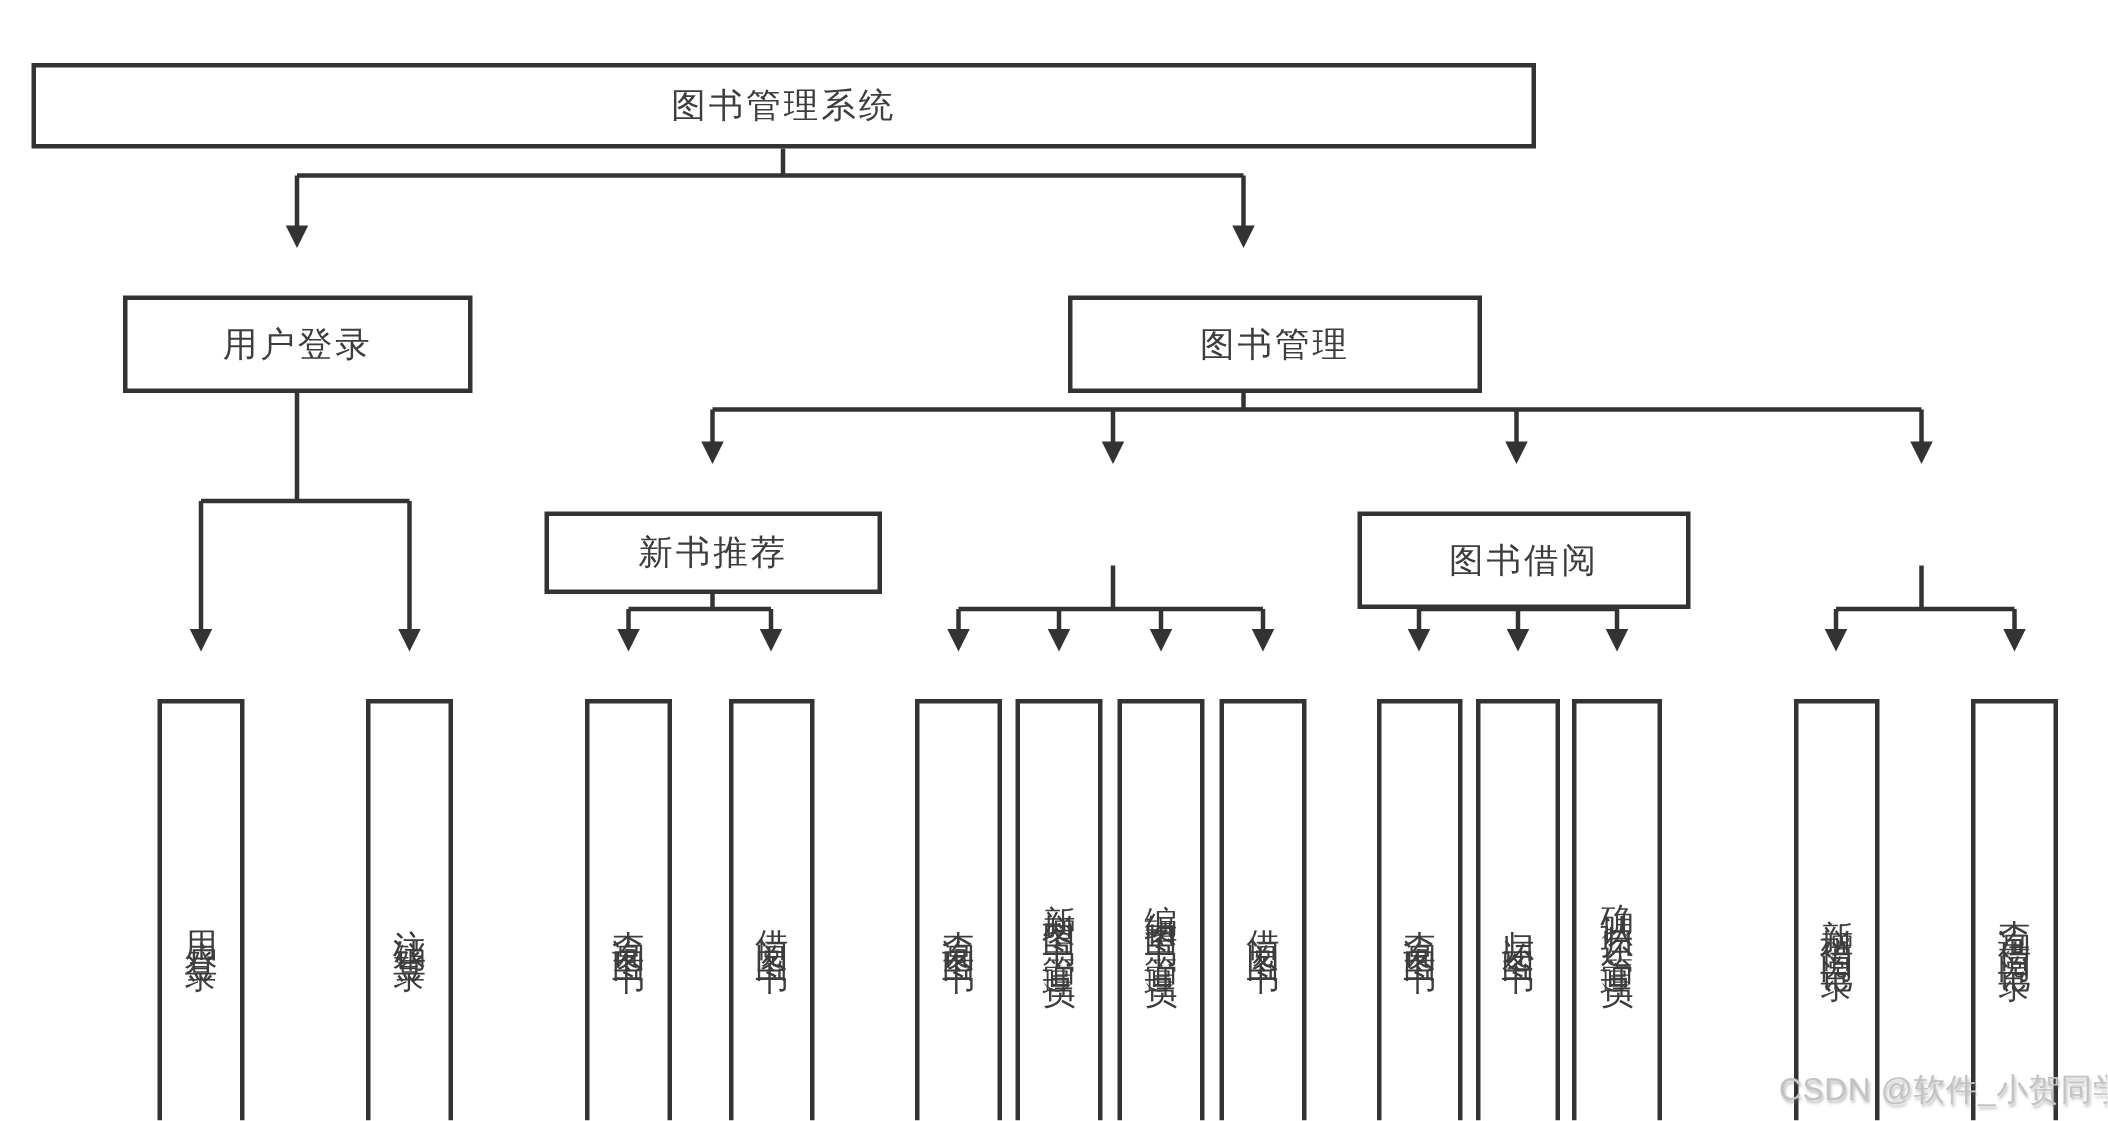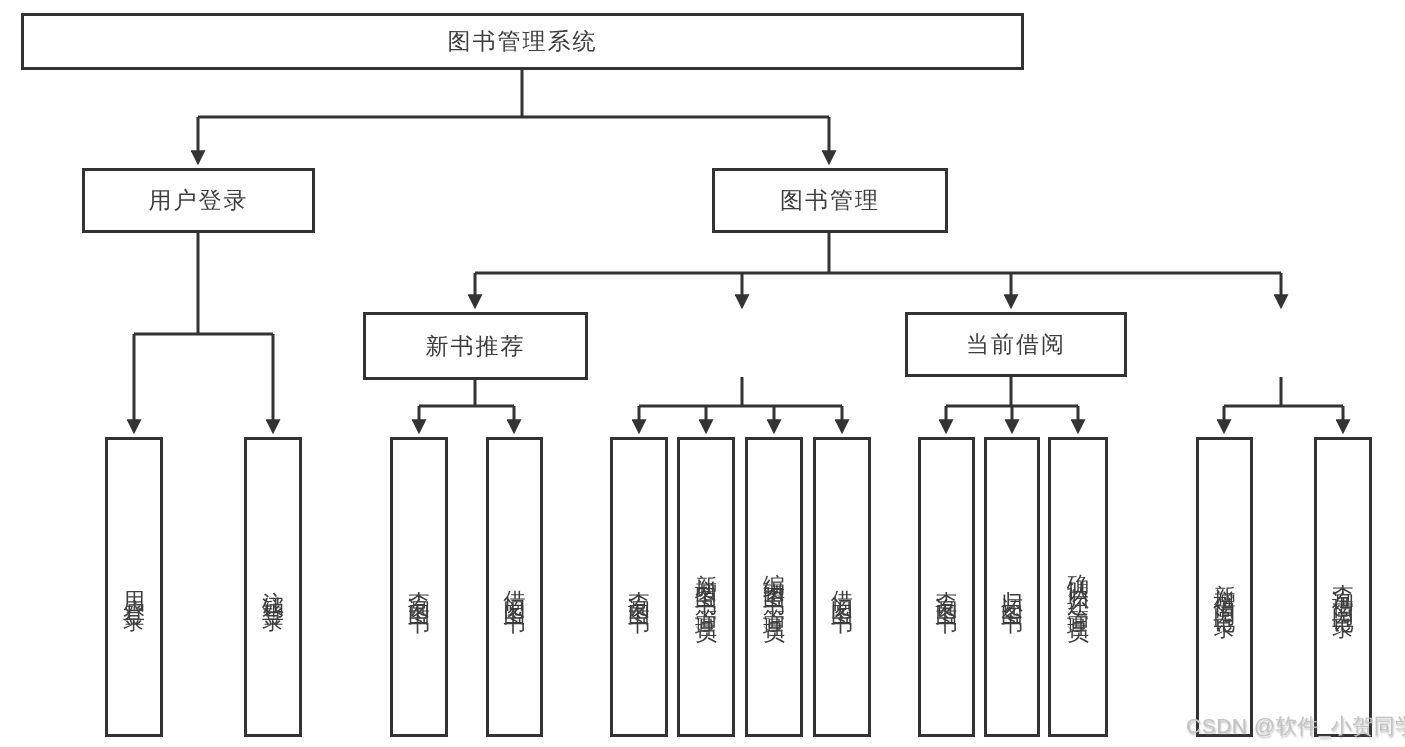--- a/index.html
+++ b/index.html
@@ -4,20 +4,21 @@
 <style>
   html,body{margin:0;padding:0;background:#ffffff;}
   body{font-family:"Liberation Sans","DejaVu Sans",sans-serif;}
   .stage{position:relative;width:1405px;height:747px;background:#ffffff;overflow:hidden;color:#3d3d3d;}
   svg.wires{position:absolute;left:0;top:0;width:1405px;height:747px;z-index:1;}
   .box{
     position:absolute;box-sizing:border-box;
     border:3px solid #333333;background:#ffffff;
     display:flex;align-items:center;justify-content:center;
     z-index:2;
+    margin-top:29px;
   }
   .hbox{font-size:23px;letter-spacing:2px;color:#3d3d3d;white-space:nowrap;}
   .vbox span{
     writing-mode:vertical-rl;text-orientation:mixed;
     font-size:22px;letter-spacing:7px;line-height:1;
     color:#3d3d3d;white-space:nowrap;
   }
   .watermark{
     position:absolute;left:1186px;top:712px;z-index:5;
     font-size:21px;color:#c3c3c3;letter-spacing:0.5px;white-space:nowrap;
@@ -93,29 +94,29 @@
     </g>
   </svg>
 
   <div class="box hbox" style="left:21px;top:13px;width:1003px;height:57px;">
     <span>图书管理系统</span>
   </div>
 
   <div class="box hbox" style="left:82px;top:168px;width:233px;height:65px;">
     <span>用户登录</span>
   </div>
-  <div class="box hbox" style="left:712px;top:168px;width:236px;height:65px;">
+  <div class="box hbox" style="left:712px;top:168px;width:276px;height:65px;">
     <span>图书管理</span>
   </div>
 
-  <div class="box hbox" style="left:363px;top:312px;width:225px;height:68px;">
+  <div class="box hbox" style="left:363px;top:312px;width:225px;height:55px;">
     <span>新书推荐</span>
   </div>
   <div class="box hbox" style="left:905px;top:312px;width:222px;height:65px;">
-    <span>当前借阅</span>
+    <span>图书借阅</span>
   </div>
 
   <div class="box vbox" style="left:105px;top:437px;width:58px;height:300px;">
     <span>用户登录</span>
   </div>
   <div class="box vbox" style="left:244px;top:437px;width:58px;height:300px;">
     <span>注销登录</span>
   </div>
 
   <div class="box vbox" style="left:390px;top:437px;width:58px;height:300px;">

